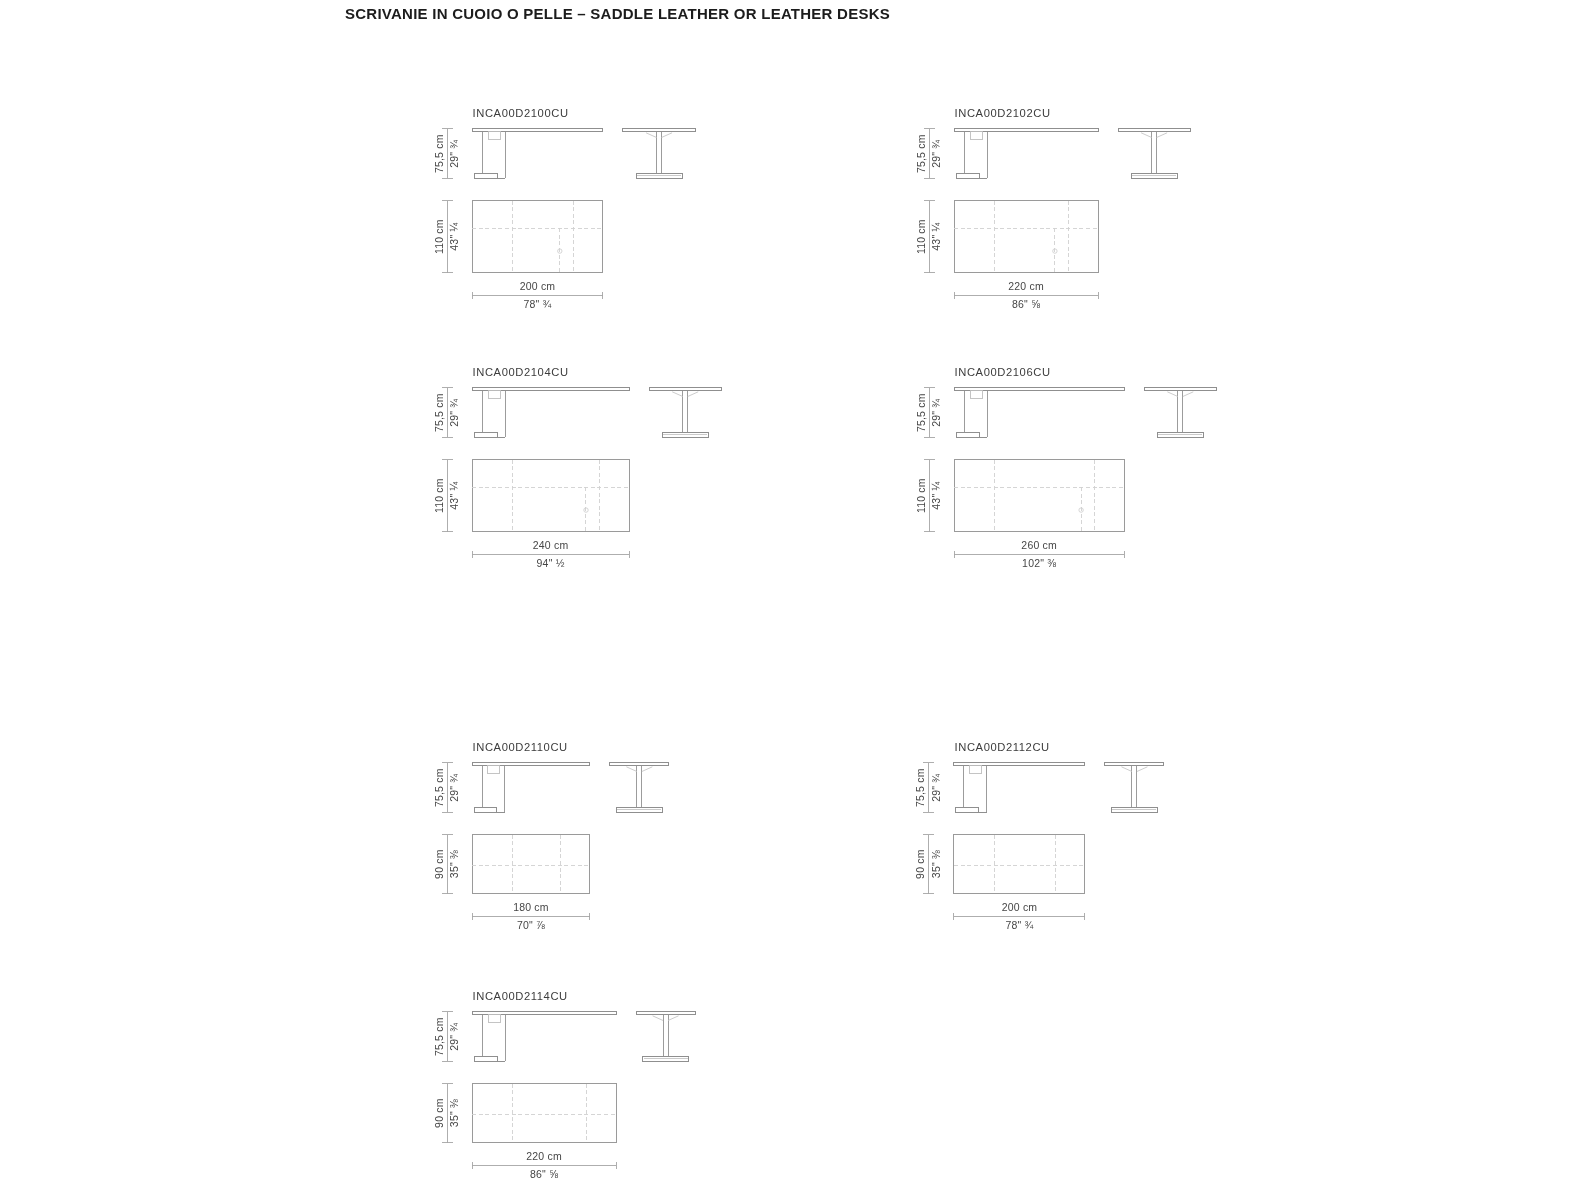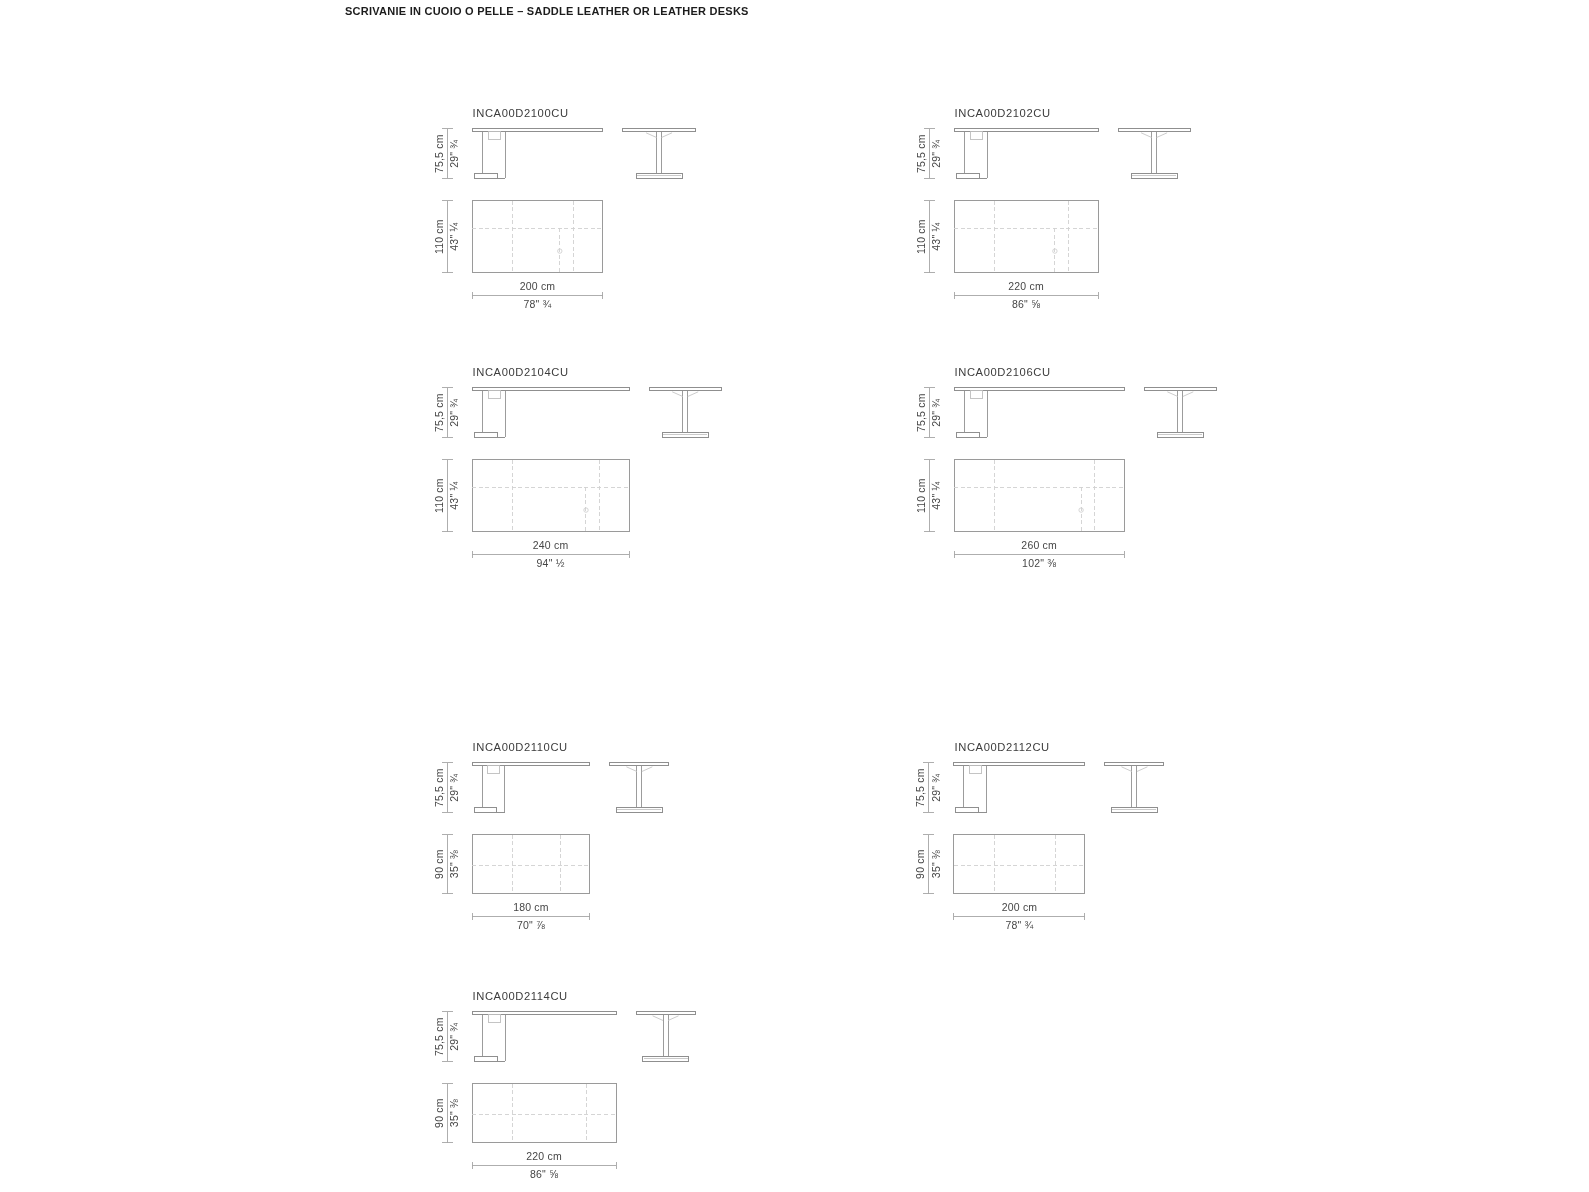--- a/index.html
+++ b/index.html
@@ -4,21 +4,21 @@
 <style>
   html,body{margin:0;padding:0;}
   body{
     width:1589px;height:1192px;position:relative;background:#ffffff;
     font-family:"Liberation Sans","DejaVu Sans",sans-serif;
     overflow:hidden;
   }
   #sheet{position:absolute;inset:0;}
   #page-title{
     position:absolute;left:345px;top:5px;
-    font-size:11px;font-weight:700;color:#1c1c1c;letter-spacing:.25px;
+    font-size:15px;font-weight:700;color:#1c1c1c;letter-spacing:.25px;
     white-space:nowrap;
   }
   svg{position:absolute;overflow:visible;}
   svg text{font-family:"Liberation Sans","DejaVu Sans",sans-serif;}
   .cr{shape-rendering:crispEdges;}
 </style>
 </head>
 <body>
 
 <main id="sheet">

